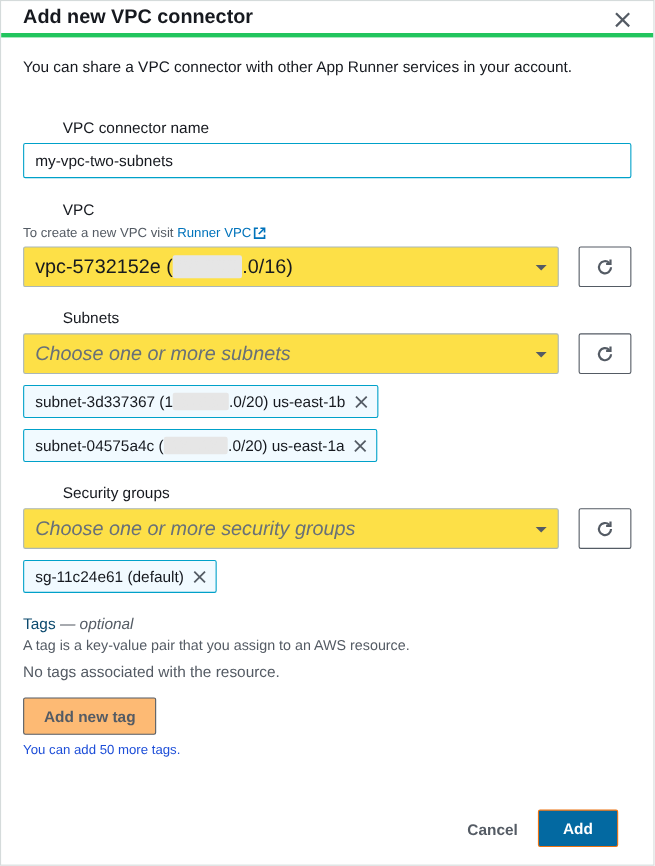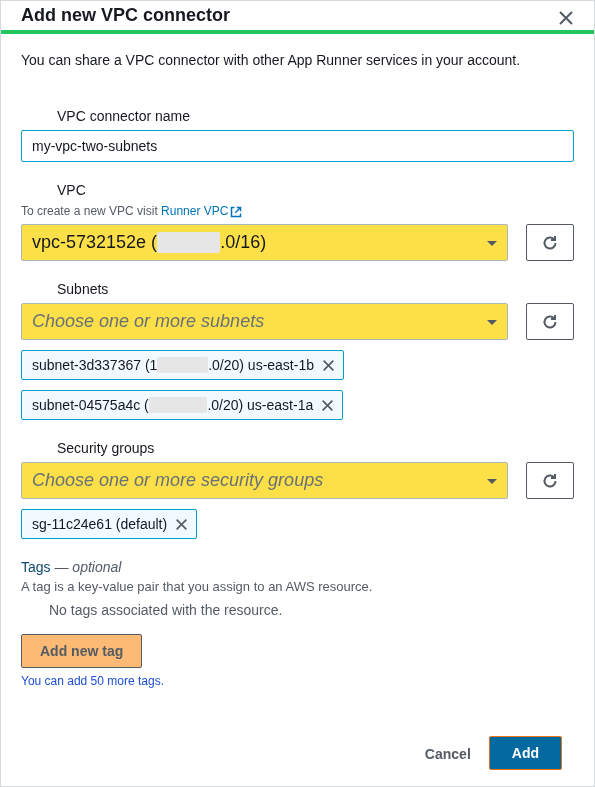--- a/index.html
+++ b/index.html
@@ -163,21 +163,20 @@
     }
     .tags-desc {
       font-size: 13px;
       color: #545b64;
       margin-top: 4px;
     }
     .tags-empty {
       font-size: 14px;
       color: #545b64;
       margin-top: 8px;
-      margin-left: 28px;
     }
     .add-tag-btn {
       margin-top: 16px;
       padding: 8px 18px;
       border: 1px solid #545b64;
       border-radius: 2px;
       background: #fdba74;
       font-size: 14px;
       font-weight: 700;
       color: #545b64;

